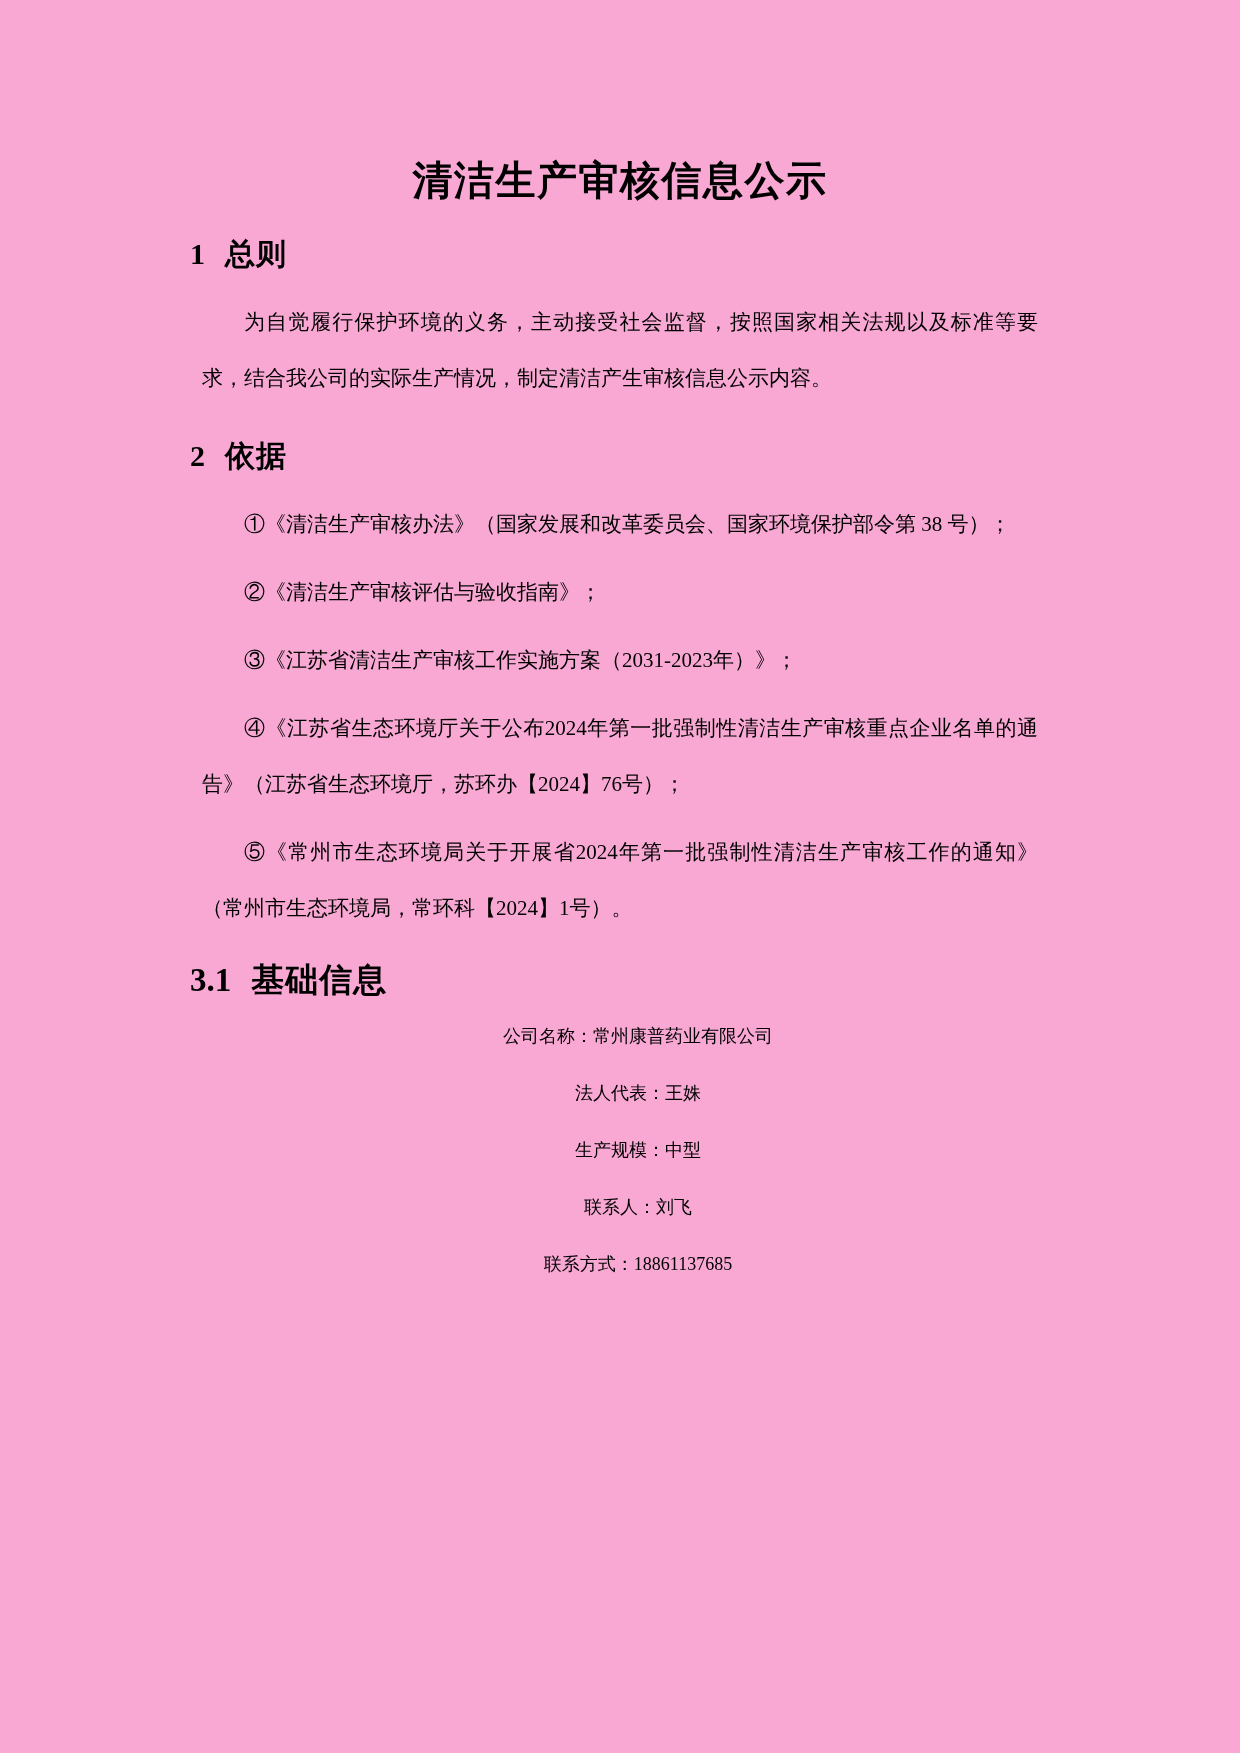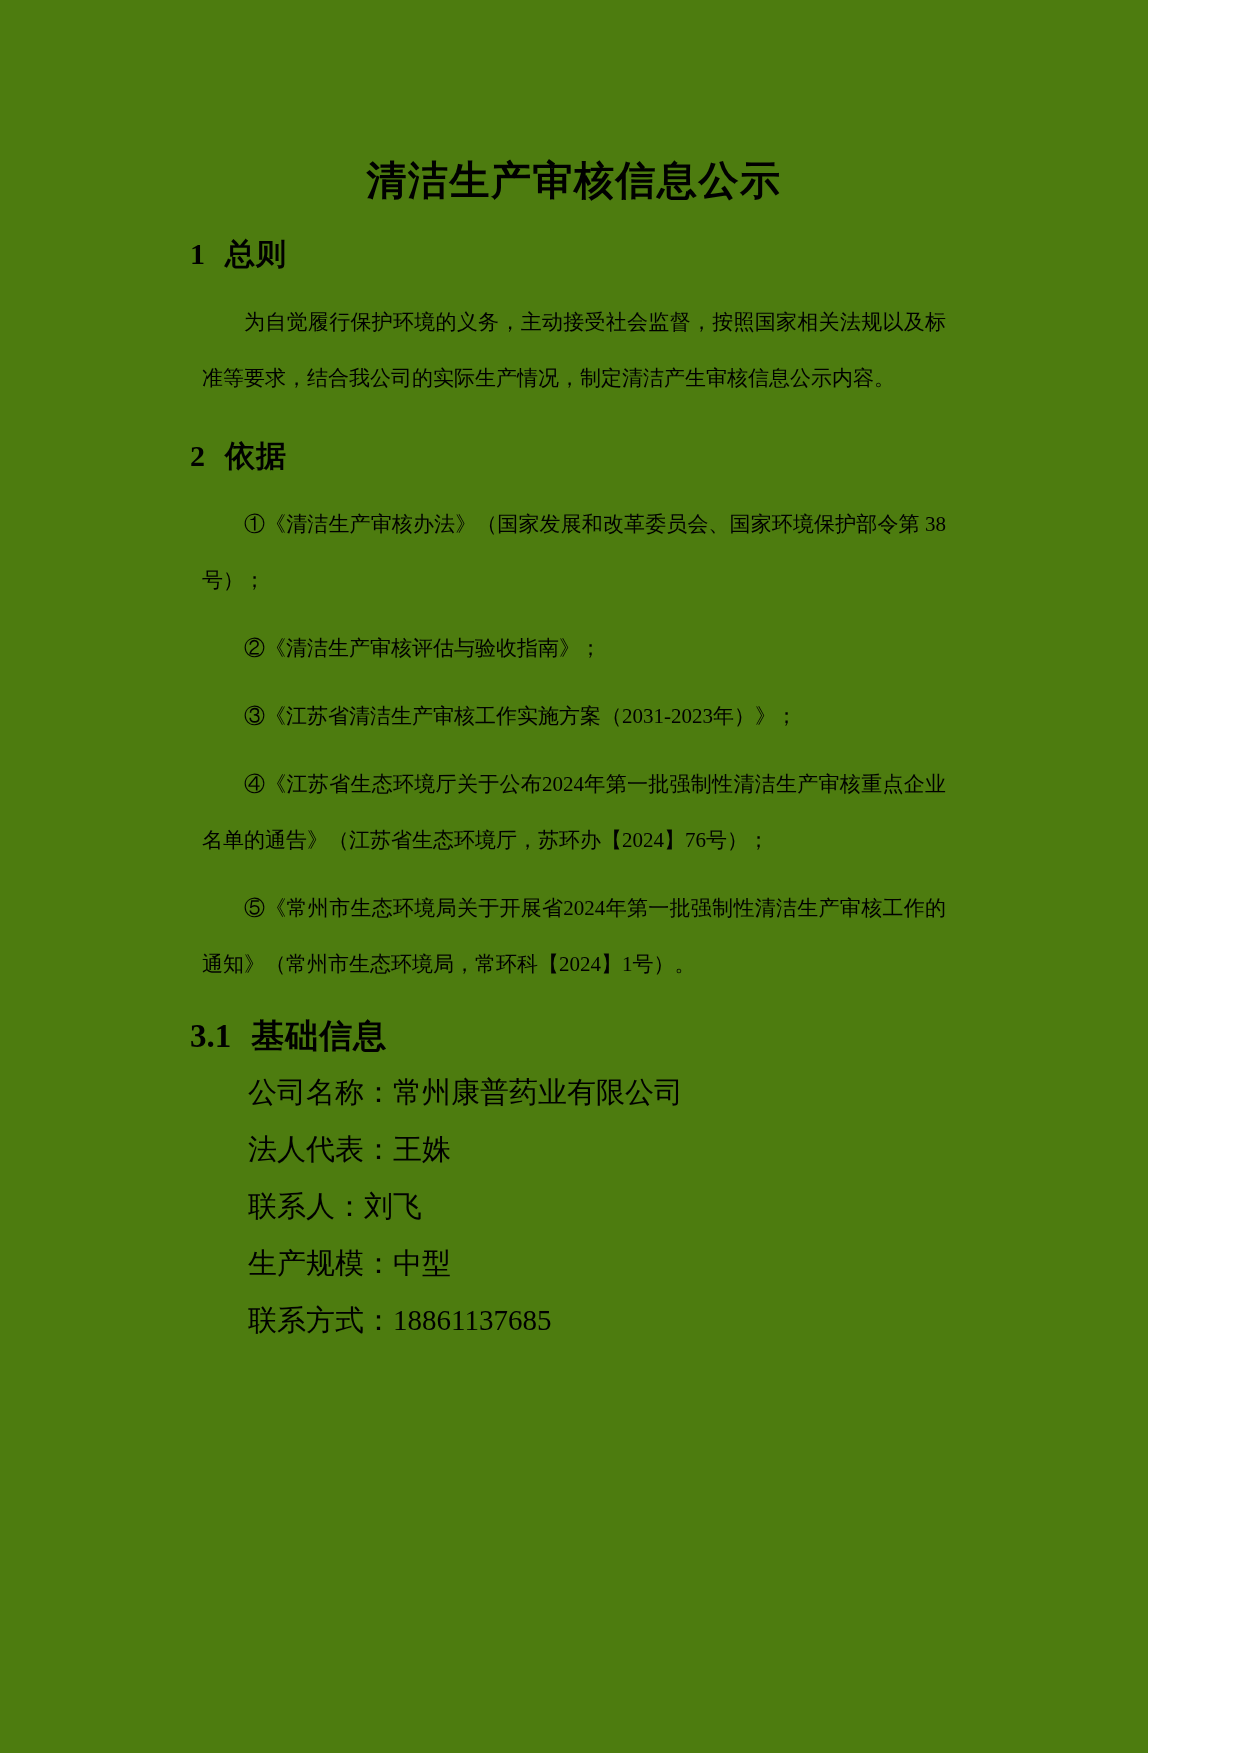--- a/index.html
+++ b/index.html
@@ -9,24 +9,24 @@
   }
   body {
     width: 1240px;
     height: 1753px;
     overflow: hidden;
     color: #000000;
     font-family: "Liberation Serif", "DejaVu Serif", serif;
   }
   .page {
     box-sizing: border-box;
-    width: 1148px;
+    width: 1240px;
     height: 1753px;
     padding: 148px 190px 0 190px;
-    background: #4d7c0f;
+    background: #f9a8d4;
   }
   .doc-title {
     font-family: "Liberation Sans", "DejaVu Sans", sans-serif;
     font-size: 40px;
     font-weight: 700;
     line-height: 64px;
     letter-spacing: 1.5px;
     text-align: center;
     color: #000000;
     margin: 0;
@@ -55,25 +55,26 @@
   .h4-level { margin-top: 16px; font-size: 33px; }
   .body-p {
     font-size: 21px;
     line-height: 56px;
     text-align: justify;
     text-indent: 2em;
     margin: 12px;
     color: #000000;
   }
   .info-p {
-    font-size: 29px;
+    font-size: 18px;
     line-height: 56px;
     text-indent: 2em;
     margin: 0 0 1px 0;
     color: #000000;
+    text-align: center;
   }
 </style>
 </head>
 <body>
 
 <div class="page">
 
   <div class="doc-title">清洁生产审核信息公示</div>
 
   <div class="heading h1-level">
@@ -92,17 +93,17 @@
   <p class="body-p">④《江苏省生态环境厅关于公布2024年第一批强制性清洁生产审核重点企业名单的通告》（江苏省生态环境厅，苏环办【2024】76号）；</p>
   <p class="body-p">⑤《常州市生态环境局关于开展省2024年第一批强制性清洁生产审核工作的通知》（常州市生态环境局，常环科【2024】1号）。</p>
 
 
   <div class="heading h4-level">
     <span class="h-num">3.1</span><span class="h-text">基础信息</span>
   </div>
 
   <p class="info-p">公司名称：常州康普药业有限公司</p>
   <p class="info-p">法人代表：王姝</p>
+  <p class="info-p">生产规模：中型</p>
   <p class="info-p">联系人：刘飞</p>
-  <p class="info-p">生产规模：中型</p>
   <p class="info-p">联系方式：18861137685</p>
 
 </div>
 
 </body></html>

